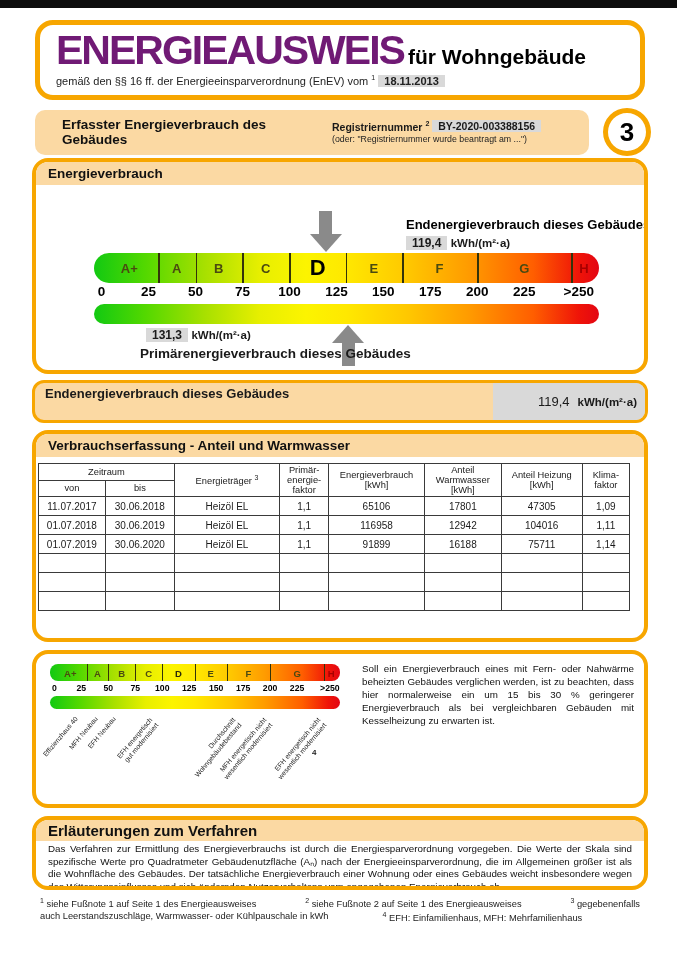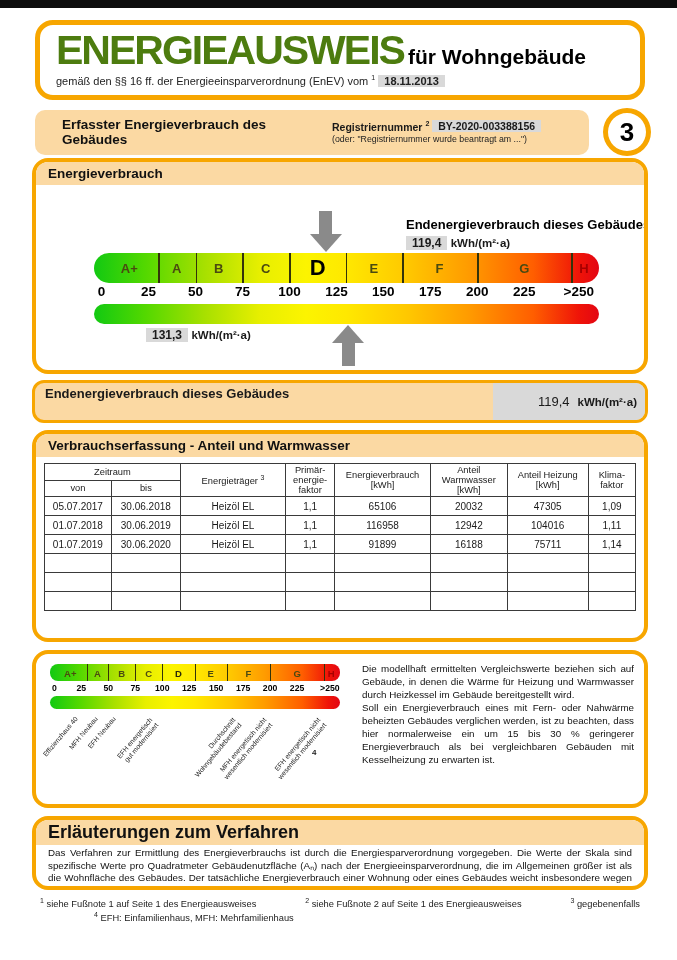--- a/index.html
+++ b/index.html
@@ -4,21 +4,21 @@
 <style>
   * { margin:0; padding:0; box-sizing:border-box; }
   body { background:#e9e9e9; font-family:"Liberation Sans", sans-serif; }
   .page { position:relative; width:677px; height:960px; background:#fff; margin:0 auto; overflow:hidden; color:#1a1a1a; }
   .top-strip { position:absolute; left:0; top:0; width:677px; height:8px; background:#0d0d0d; }
 
   
   .title-box { position:absolute; left:35px; top:20px; width:610px; height:80px;
     border:5px solid #F7A600; border-radius:18px; background:#fff; padding:4px 16px 0 16px; }
   .title-line { line-height:1.05; white-space:nowrap; }
-  .main-title { font-size:41px; font-weight:bold; letter-spacing:-2px; color:#4d7c0f;margin-top:10px; }
+  .main-title { font-size:41px; font-weight:bold; letter-spacing:-2px; color:#701a75;margin-top:10px; }
   .title-suffix { font-size:21px; font-weight:bold; color:#000; margin-left:4px; }
   .law-line { font-size:11px; color:#222; margin-top:2px; }
   .chip { background:#d9d9d9; padding:0 6px; font-weight:bold; }
 
   
   .erfasst-row { position:absolute; left:35px; top:108px; width:616px; display:flex; align-items:center; }
   .erfasst-bar { width:556px; height:45px; background:#FBD9A3; border-radius:10px;
     display:flex; align-items:center; justify-content:space-between; padding:2px 10px 2px 12px; }
   .erfasst-title { font-size:13.5px; font-weight:bold; color:#111;padding-left:15px; }
   .reg-block { text-align:left; width:250px; }
@@ -65,21 +65,21 @@
     background:#FBD9A3; border:3px solid #F7A600; border-radius:12px; display:flex; overflow:hidden; }
   .pflicht-left { padding:3px 0 0 10px; flex:1; }
   .pflicht-line1 { font-size:13px; font-weight:bold; }
   .pflicht-line2 { font-size:12.5px; }
   .pflicht-value { width:152px; background:#d9d9d9; display:flex; align-items:center; justify-content:flex-end;
     padding-right:8px; font-size:13px; }
   .pflicht-value b { font-size:11.5px; margin-left:8px; }
 
   
   .table-box { top:430px; height:212px; }
-  table.verbrauch { width:calc(100% - 16px); margin:6px 8px 0 8px; border-collapse:collapse; table-layout:fixed; }
+  table.verbrauch { width:calc(100% - 16px); margin:6px 8px 0 2px; border-collapse:collapse; table-layout:fixed; }
   table.verbrauch th, table.verbrauch td { border:1px solid #3a3a3a; text-align:center; vertical-align:middle; }
   table.verbrauch th { font-size:9.3px; font-weight:normal; padding:1px 2px; }
   table.verbrauch td { font-size:10px; height:19px; padding:0 2px; }
   th.no-bottom { border-bottom:none; }
   th.no-top { border-top:none; }
   .preline { white-space:pre-line; }
 
   
   .vergleich-box { top:650px; height:158px; }
   .vergleich-content { display:flex; padding:8px 10px 0 14px; }
@@ -95,21 +95,21 @@
     background:linear-gradient(to right,#12c912 0%,#52d800 10%,#a8e000 22%,#e8ef00 33%,#fcf400 42%,#ffe800 50%,#ffc800 62%,#ff9c00 74%,#ff5e00 87%,#ef1408 96%,#e30613 100%); }
   .s-labels { position:absolute; left:0; top:52px; width:290px; height:64px; }
   .rot-label { position:absolute; top:0; width:118px; margin-left:-118px; text-align:right;
     transform:rotate(-50deg); transform-origin:100% 40%; font-size:6.8px; line-height:1.18; color:#222; white-space:pre-line; }
   .fn4-mark { position:absolute; left:262px; top:86px; font-size:8px; font-weight:bold; }
   .vergleich-text { flex:1; margin-left:12px; font-size:9.8px; line-height:1.33; text-align:justify; color:#111; }
   .vergleich-text p { margin:0; }
 
   
   .erl-box { top:816px; height:74px; }
-  .erl-box .box-header { font-size:18px; padding:2px 12px; }
+  .erl-box .box-header { font-size:15px; padding:2px 12px; }
   .erl-body { padding:2px 12px 4px 12px; font-size:9.8px; line-height:1.3; text-align:justify; color:#111; }
 
   
   .footnotes { position:absolute; left:40px; top:897px; width:600px; font-size:9.3px; color:#222; }
   .fn-line1 { display:flex; justify-content:space-between; }
   .fn-line2 { display:flex; margin-top:2px; }
   .fn-line2 .fn-b { margin-left:54px; }
   sup { font-size:7px; }
 </style>
 </head>
@@ -196,20 +196,21 @@
         <div class="bar2"></div>
 
         <div class="arrow arrow-up">
           <div class="head-up"></div>
           <div class="shaft"></div>
         </div>
         <div class="prim-value">
           <span class="chip">131,3</span>
           <b>kWh/(m²·a)</b>
         </div>
+        <div class="prim-label">Primärenergieverbrauch dieses Gebäudes</div>
       </div>
     </div>
   </div>
 
   <div class="pflicht-band">
     <div class="pflicht-left">
       <div class="pflicht-line1">Endenergieverbrauch dieses Gebäudes</div>
     </div>
     <div class="pflicht-value">
       <span>119,4</span>
@@ -248,26 +249,26 @@
         <th rowspan="2" class="preline">Anteil Heizung
 [kWh]</th>
         <th rowspan="2" class="preline">Klima-
 faktor</th>
       </tr>
       <tr>
         <th class="no-top">von</th>
         <th class="no-top">bis</th>
       </tr>
       <tr>
-        <td>05.07.2017</td>
+        <td>11.07.2017</td>
         <td>30.06.2018</td>
         <td>Heizöl EL</td>
         <td>1,1</td>
         <td>65106</td>
-        <td>20032</td>
+        <td>17801</td>
         <td>47305</td>
         <td>1,09</td>
       </tr>
       <tr>
         <td>01.07.2018</td>
         <td>30.06.2019</td>
         <td>Heizöl EL</td>
         <td>1,1</td>
         <td>116958</td>
         <td>12942</td>
@@ -363,34 +364,34 @@
           <div class="rot-label" style="left:186px">Durchschnitt
 Wohngebäudebestand</div>
           <div class="rot-label" style="left:217px">MFH energetisch nicht
 wesentlich modernisiert</div>
           <div class="rot-label" style="left:271px">EFH energetisch nicht
 wesentlich modernisiert</div>
         </div>
         <div class="fn4-mark">4</div>
       </div>
       <div class="vergleich-text">
-        <p>Die modellhaft ermittelten Vergleichswerte beziehen sich auf Gebäude, in denen die Wärme für Heizung und Warmwasser durch Heizkessel im Gebäude bereitgestellt wird.</p>
         <p>Soll ein Energieverbrauch eines mit Fern- oder Nahwärme beheizten Gebäudes verglichen werden, ist zu beachten, dass hier normalerweise ein um 15 bis 30 % geringerer Energieverbrauch als bei vergleichbaren Gebäuden mit Kesselheizung zu erwarten ist.</p>
       </div>
     </div>
   </div>
 
   <div class="box erl-box">
     <div class="box-header">Erläuterungen zum Verfahren</div>
     <div class="erl-body">Das Verfahren zur Ermittlung des Energieverbrauchs ist durch die Energiesparverordnung vorgegeben. Die Werte der Skala sind spezifische Werte pro Quadratmeter Gebäudenutzfläche (Aₙ) nach der Energieeinsparverordnung, die im Allgemeinen größer ist als die Wohnfläche des Gebäudes. Der tatsächliche Energieverbrauch einer Wohnung oder eines Gebäudes weicht insbesondere wegen des Witterungseinflusses und sich ändernden Nutzerverhaltens vom angegebenen Energieverbrauch ab.</div>
   </div>
 
   <div class="footnotes">
     <div class="fn-line1">
       <span><sup>1</sup> <span>siehe Fußnote 1 auf Seite 1 des Energieausweises</span></span>
       <span><sup>2</sup> <span>siehe Fußnote 2 auf Seite 1 des Energieausweises</span></span>
       <span><sup>3</sup> <span>gegebenenfalls</span></span>
     </div>
     <div class="fn-line2">
+      <span>auch Leerstandszuschläge, Warmwasser- oder Kühlpauschale in kWh</span>
       <span class="fn-b"><sup>4</sup> <span>EFH: Einfamilienhaus, MFH: Mehrfamilienhaus</span></span>
     </div>
   </div>
 </div>
 
 </body></html>

